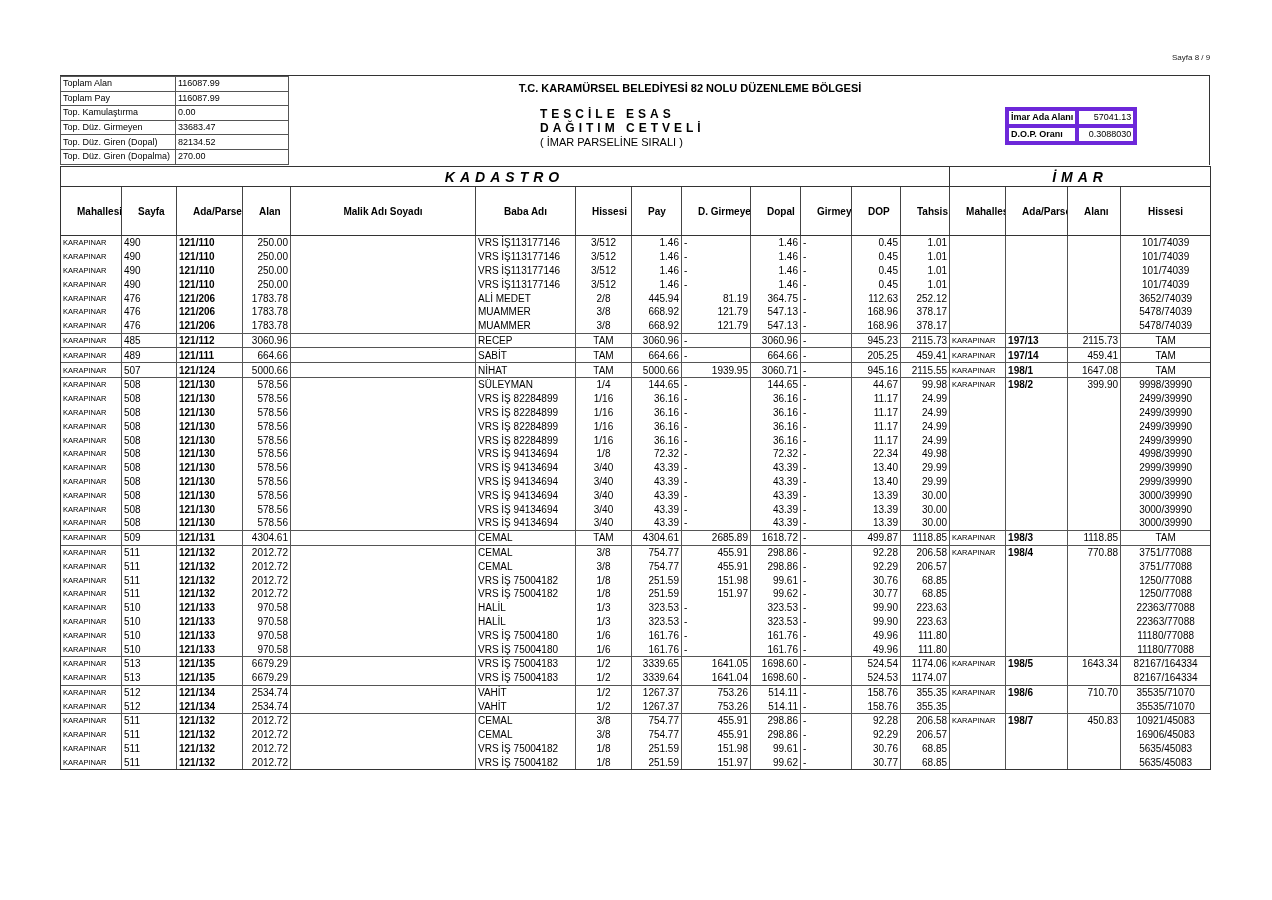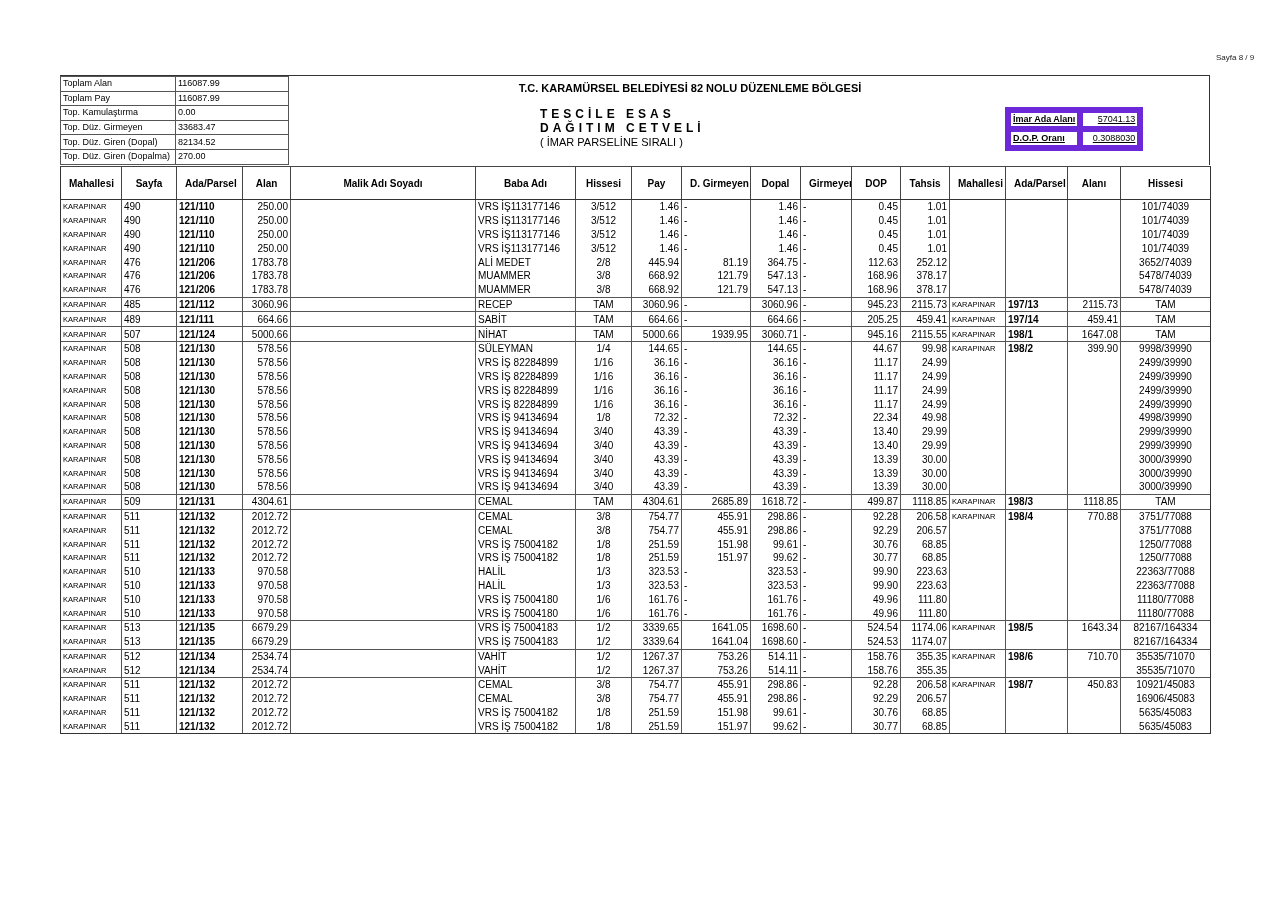--- a/index.html
+++ b/index.html
@@ -1,36 +1,36 @@
 <!DOCTYPE html>
 <html><head>
 <meta charset="utf-8">
 <style>
   html, body { margin: 0; padding: 0; background: #ffffff; }
   body { width: 1272px; height: 900px; position: relative; overflow: hidden; color: #000; }
-  .page-no { position: absolute; left: 1172px; top: 53px; font-family: "Liberation Sans", sans-serif; font-size: 8px; color: #222; margin-left: 44px; }
+  .page-no { position: absolute; left: 1172px; top: 53px; font-family: "Liberation Sans", sans-serif; font-size: 8px; color: #222; }
   .doc-title { position: absolute; left: 300px; width: 780px; top: 62px; text-align: center; font-family: "Liberation Sans", sans-serif; font-weight: bold; font-size: 11px; margin-top: 20px; }
   .frame { position: absolute; left: 60px; top: 75px; width: 1150px; height: 90px; border: 1.5px solid #333; border-bottom: none; box-sizing: border-box; }
   .summary { position: absolute; left: 60px; top: 76px; border-collapse: collapse; font-family: "Liberation Sans", sans-serif; font-size: 9px; }
   .summary td { border: 1px solid #555; height: 13.6px; padding: 0 2px; line-height: 13px; white-space: nowrap; margin-top: 24px; }
   .summary td.k { width: 110px; }
   .summary td.v { width: 108px; }
   .heading { position: absolute; left: 540px; width: 300px; top: 107px; font-family: "Liberation Sans", sans-serif; }
   .heading .l1, .heading .l2 { font-weight: bold; font-size: 12px; letter-spacing: 4px; line-height: 14px; }
   .heading .l3 { font-size: 11px; line-height: 14px; }
   .imar-box { position: absolute; left: 1005px; top: 107px; border-collapse: collapse; font-family: "Liberation Sans", sans-serif; font-size: 9px; }
-  .imar-box td { border: 6px solid #6d28d9; height: 13px; padding: 0 2px; line-height: 13px; white-space: nowrap; text-decoration: underline; }
+  .imar-box td { border: 4px solid #6d28d9; height: 13px; padding: 0 2px; line-height: 13px; white-space: nowrap; }
   .imar-box td.k { width: 58px; font-weight: bold; }
   .imar-box td.v { width: 50px; text-align: right; }
   table.main { position: absolute; left: 60px; top: 166px; border-collapse: collapse; table-layout: fixed; width: 1150px; font-family: "Liberation Sans", sans-serif; }
   table.main th, table.main td { overflow: hidden; white-space: nowrap; }
   .sect th { border-top: 1.5px solid #333; border-bottom: 1.5px solid #333; height: 17px; font-weight: bold; font-style: italic; font-size: 14px; letter-spacing: 5px; text-align: center; }
   .sect th.kad { border-left: 1.5px solid #333; padding-left: 0; }
   .sect th.imr { border-left: 1.5px solid #333; border-right: 1.5px solid #333; }
-  .cols th { font-size: 10px; font-weight: bold; height: 16px; border: 1px solid #444; border-bottom: 1.5px solid #333; text-align: center; padding: 8px; }
+  .cols th { font-size: 10px; font-weight: bold; height: 16px; border: 1px solid #444; border-bottom: 1.5px solid #333; text-align: center; padding: 16px; }
   .cols th:first-child { border-left: 1.5px solid #333; }
   .cols th:last-child { border-right: 1.5px solid #333; }
   table.main td { font-family: "Liberation Sans", sans-serif; font-size: 10px; height: 13.8px; line-height: 13px; padding: 0 2px; border-left: 1px solid #555; border-right: 1px solid #555; }
   table.main td.mh { font-size: 7.5px; border-left: 1.5px solid #333; }
   table.main td.ap { font-weight: bold; }
   table.main td.r { text-align: right; }
   table.main td.c { text-align: center; }
   table.main td.dash { border-left: none; }
   table.main td.imh { font-size: 7.5px; border-left: 1.5px solid #333; }
   table.main td.last { border-right: 1.5px solid #333; }
@@ -107,20 +107,24 @@
       <col style="width:50px">
       <col style="width:51px">
       <col style="width:49px">
     <col style="width:49px">
       <col style="width:56px">
       <col style="width:62px">
       <col style="width:53px">
     <col style="width:90px">
   </colgroup>
   <thead>
+    <tr class="sect">
+      <th class="kad" colspan="13"><span>KADASTRO</span></th>
+      <th class="imr" colspan="4"><span>İMAR</span></th>
+    </tr>
     <tr class="cols" id="col-header-row">
         <th>Mahallesi</th>
         <th>Sayfa</th>
         <th>Ada/Parsel</th>
         <th>Alan</th>
         <th>Malik Adı Soyadı</th>
         <th>Baba Adı</th>
         <th>Hissesi</th>
         <th>Pay</th>
         <th>D. Girmeyen</th>

